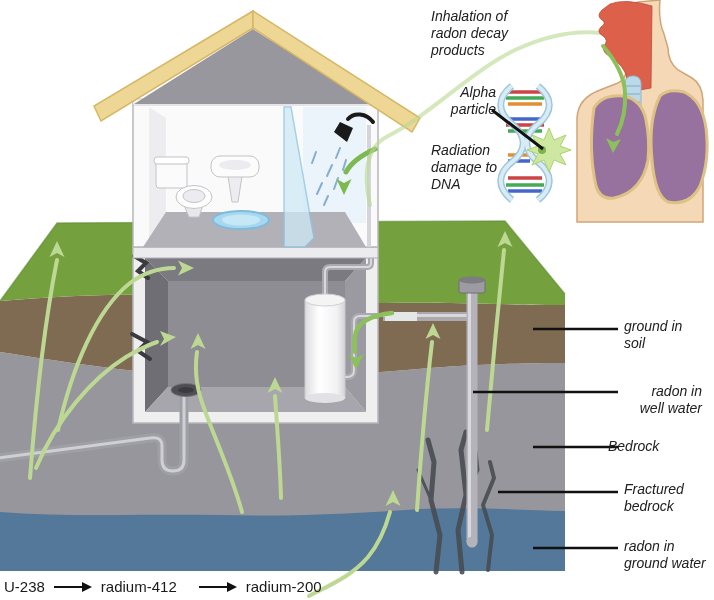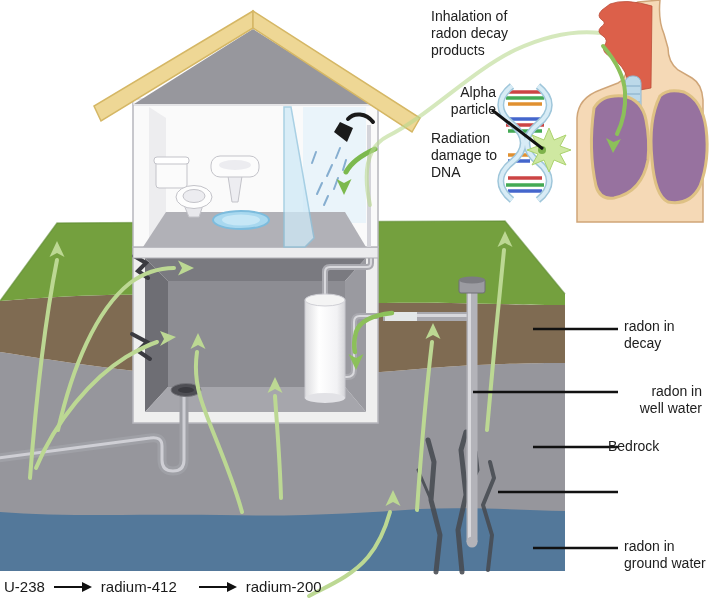--- a/index.html
+++ b/index.html
@@ -1,19 +1,19 @@
 <!DOCTYPE html>
 <html><head>
 <meta charset="utf-8">
 <style>
   html,body{margin:0;padding:0;background:#fff;}
   #stage{position:relative;width:714px;height:600px;overflow:hidden;background:#fff;
          font-family:"Liberation Sans","DejaVu Sans",sans-serif;}
   #art{position:absolute;left:0;top:0;}
-  .lbl{position:absolute;font-size:14px;line-height:1.22;color:#202020;}
+  .lbl{position:absolute;font-size:14px;line-height:1.22;color:#202020;font-style:italic;}
   .chain{position:absolute;left:4px;top:578px;display:flex;align-items:center;
          font-size:15px;color:#1a1a1a;white-space:nowrap;}
   .chain-arrow{display:inline-flex;align-items:center;margin:0 9px;}
   .chain-arrow .shaft{display:inline-block;width:28px;height:0;border-top:2.5px solid #111;}
   .chain-arrow .head{display:inline-block;width:0;height:0;border-left:10px solid #111;
          border-top:5.5px solid transparent;border-bottom:5.5px solid transparent;}
 </style>
 </head>
 <body>
 
@@ -210,25 +210,26 @@
     <line x1="533" y1="329" x2="618" y2="329"></line>
     <line x1="473" y1="392" x2="618" y2="392"></line>
     <line x1="533" y1="447" x2="618" y2="447"></line>
     <line x1="498" y1="492" x2="618" y2="492"></line>
     <line x1="533" y1="548" x2="618" y2="548"></line>
   </g>
 </svg>
 
 <div class="lbl" style="left:431px;top:8px;width:95px;">Inhalation of radon decay products</div>
 <div class="lbl" style="left:434px;top:84px;width:62px;text-align:right;">Alpha particle</div>
-<div class="lbl" style="left:431px;top:130px;width:80px;">Radiation damage to DNA</div>
-
-<div class="lbl" style="left:624px;top:318px;width:68px;">radon in decay</div>
+<div class="lbl" style="left:431px;top:142px;width:80px;">Radiation damage to DNA</div>
+
+<div class="lbl" style="left:624px;top:318px;width:68px;">ground in soil</div>
 <div class="lbl" style="left:624px;top:383px;width:78px;text-align:right;">radon in well water</div>
 <div class="lbl" style="left:608px;top:438px;width:80px;">Bedrock</div>
+<div class="lbl" style="left:624px;top:481px;width:78px;">Fractured bedrock</div>
 <div class="lbl" style="left:624px;top:538px;width:92px;">radon in ground water</div>
 
 <div class="chain">
   <span>U-238</span>
   <span class="chain-arrow">
         <span class="shaft"></span>
         <span class="head"></span>
       </span>
   <span>radium-412</span>
   <span class="chain-arrow" style="margin-left:22px;">

